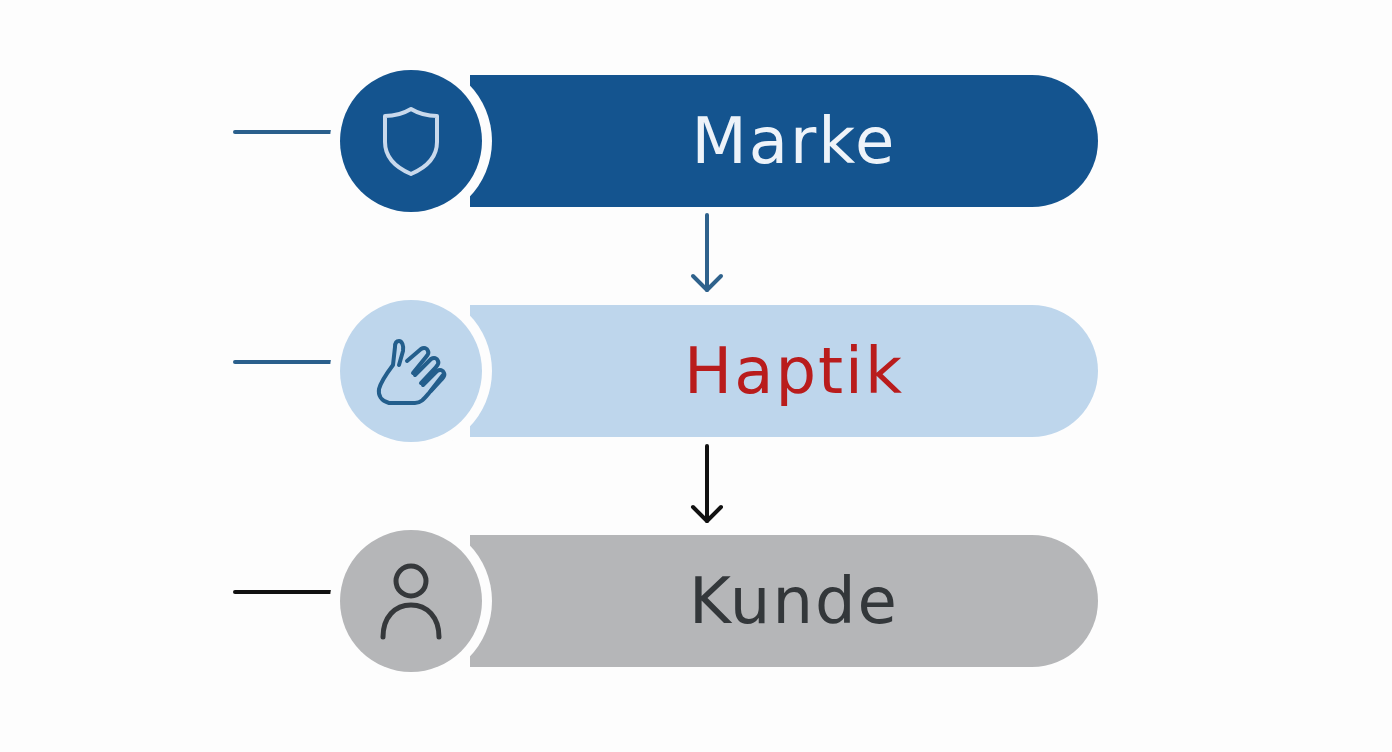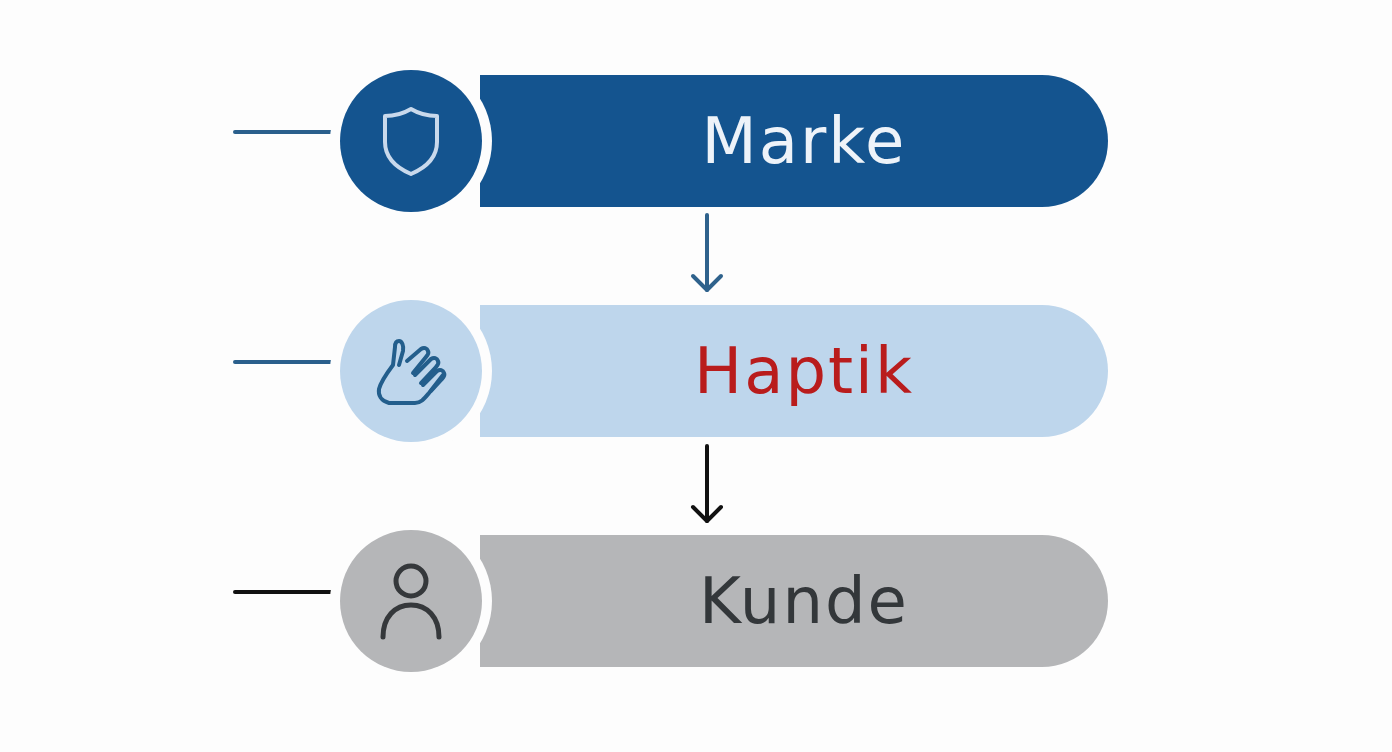--- a/index.html
+++ b/index.html
@@ -4,21 +4,21 @@
   <style>
     html, body { margin: 0; padding: 0; }
     body {
       width: 1392px; height: 752px; background: #fdfdfd;
       position: relative; overflow: hidden;
       font-family: "DejaVu Sans", sans-serif;
     }
     .row { position: absolute; left: 0; width: 1392px; height: 150px; }
     .connector { position: absolute; left: 233px; width: 115px; height: 4px; border-radius: 2px; top: 64px; }
     .bar {
-      position: absolute; left: 480px; width: 628px; height: 132px; top: 9px;
+      position: absolute; left: 470px; width: 628px; height: 132px; top: 9px;
       border-radius: 0 66px 66px 0;
       display: flex; align-items: center; justify-content: center;
     }
     .bar .label {
       font-size: 64px; letter-spacing: 2px; padding-left: 20px;
       font-family: "DejaVu Sans", sans-serif;
     }
     .ring {
       position: absolute; left: 330px; top: -6px; width: 162px; height: 162px;
       border-radius: 50%; background: #fdfdfd;

